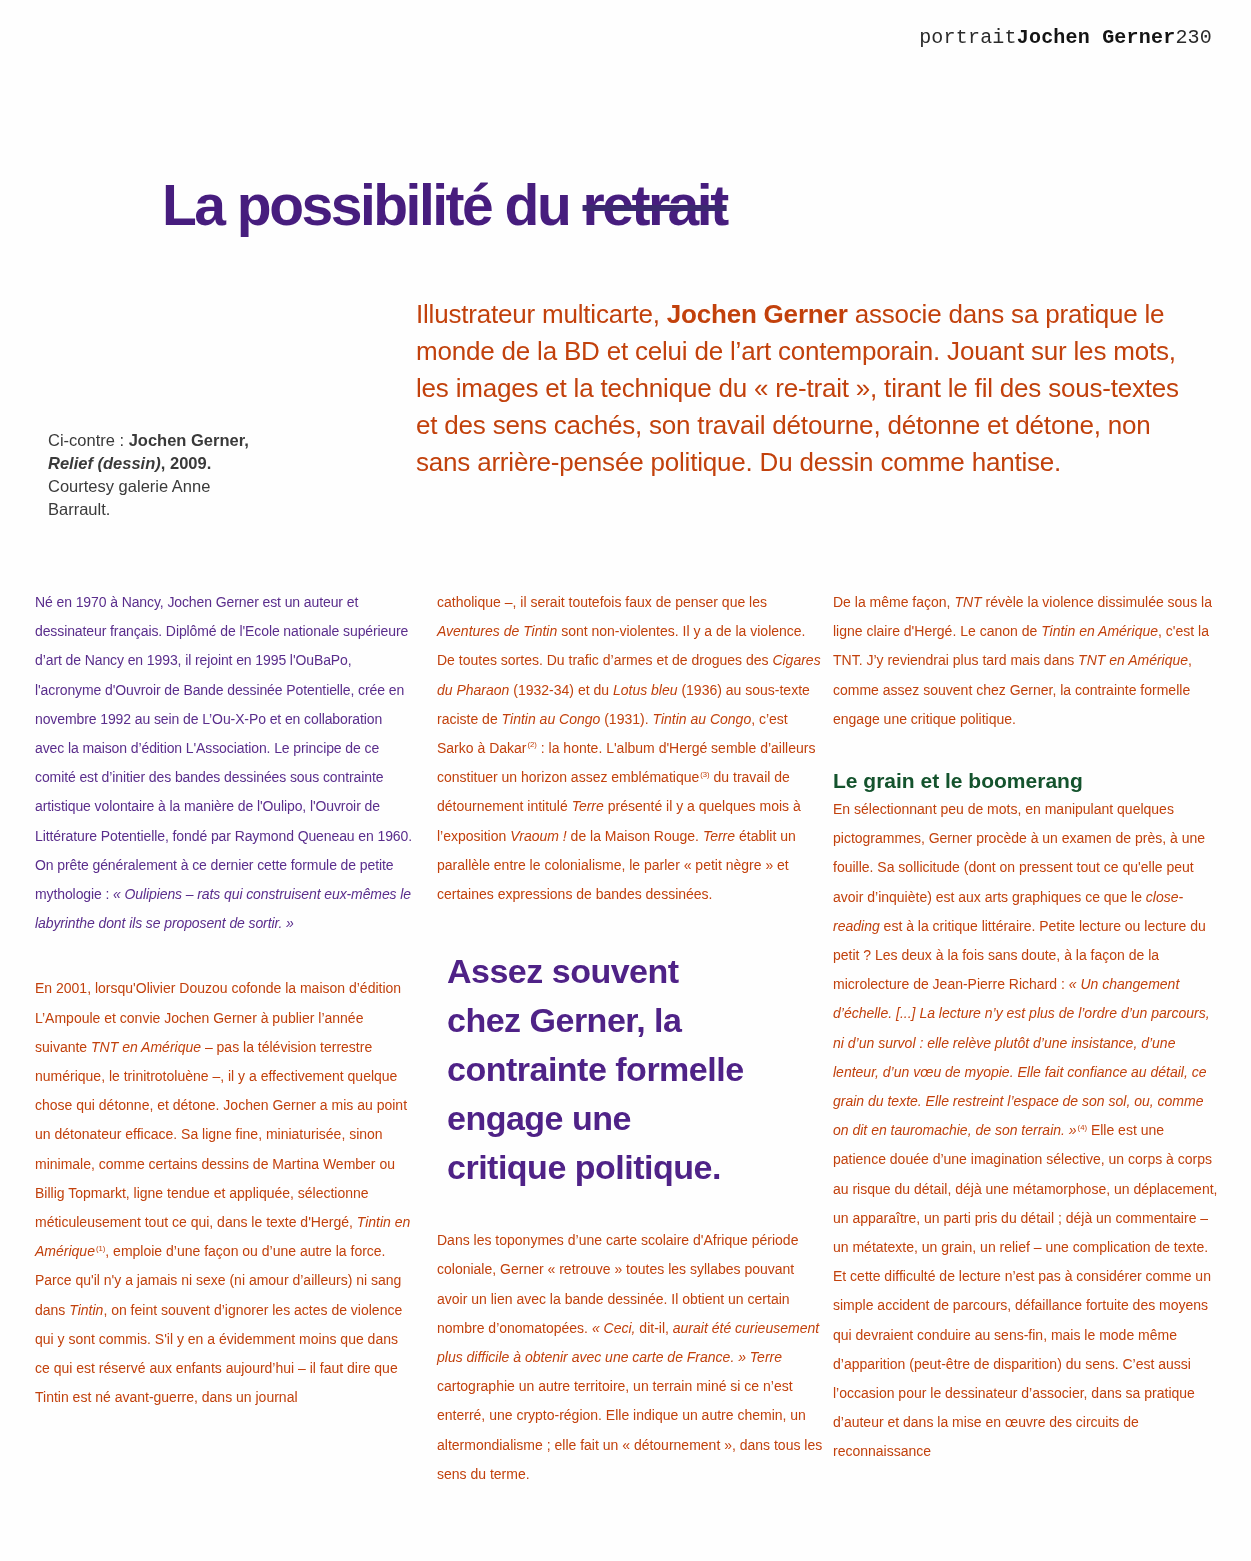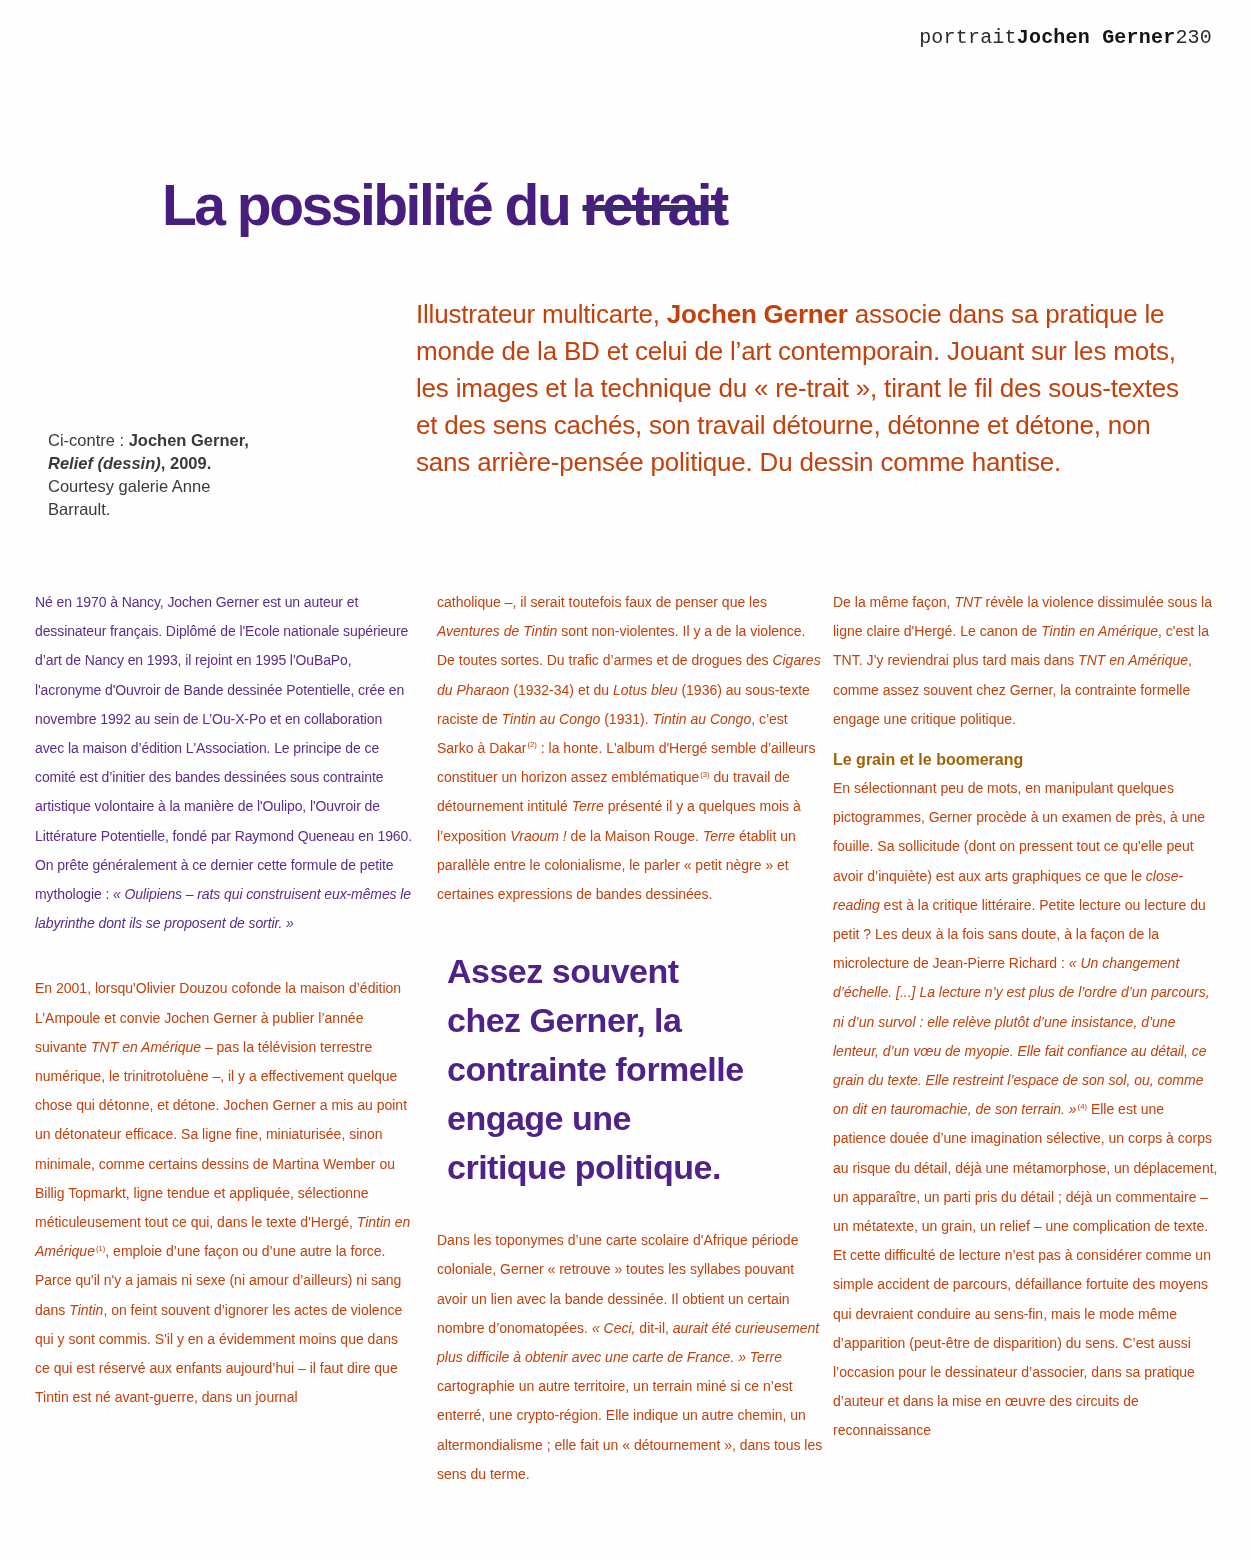--- a/index.html
+++ b/index.html
@@ -95,25 +95,25 @@
     margin: 38px 0 34px 10px;
     font-size: 34px;
     font-weight: bold;
     line-height: 49px;
     color: #4f2287;
     letter-spacing: -0.5px;
     white-space: pre-line;
   }
 
   .subhead {
-    margin-top: 11px;
-    font-size: 16px;
+    margin-top: 32px;
+    font-size: 21px;
     font-weight: bold;
     line-height: 29px;
-    color: #a16207;
+    color: #14532d;
   }
 </style>
 </head>
 <body>
 
 <div class="page">
 
   <div class="header">
     <span class="section">portrait</span>
     <span class="author">Jochen Gerner</span>

